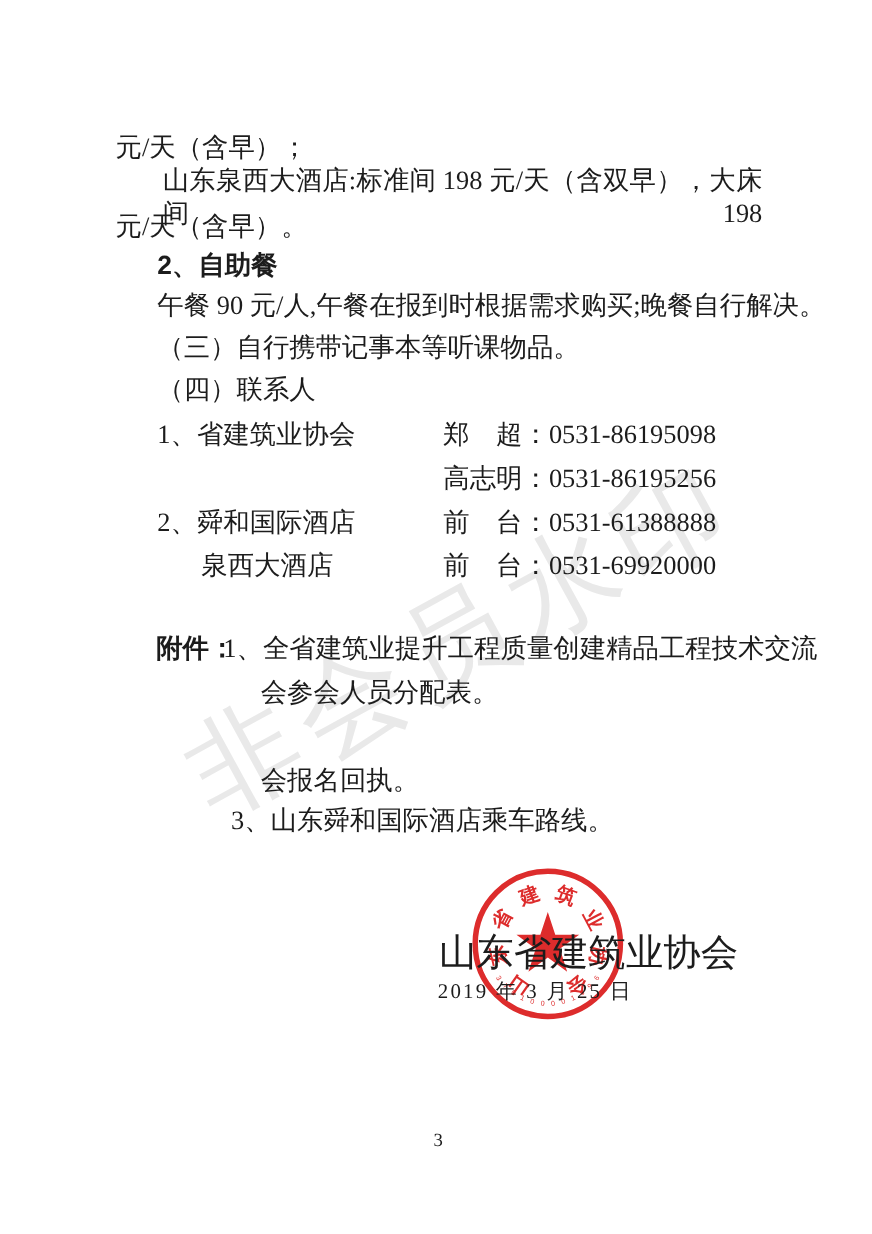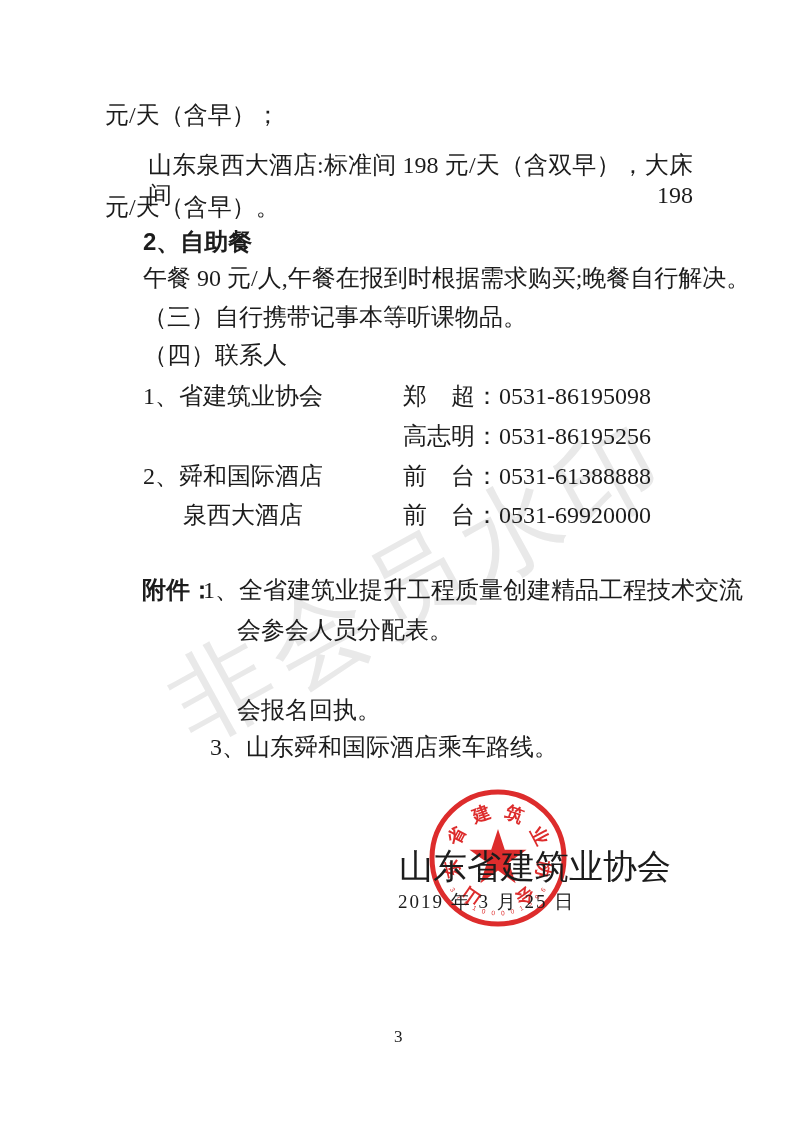--- a/index.html
+++ b/index.html
@@ -23,21 +23,21 @@
     font-weight:700;
     font-family:"Liberation Sans","DejaVu Sans",sans-serif;
   }
   .just {
     white-space:normal;
     width:545px;
     text-align:justify;
     text-align-last:justify;
   }
   
-  .l1 { left:105px; top:100px; }
+  .l1 { left:105px; top:120px; }
   .l2 { left:148px; top:150px; }
   .l3 { left:105px; top:192px; }
   .l4 { left:143px; top:227px; }
   .l5 { left:143px; top:263px; }
   .l6 { left:143px; top:302px; }
   .l7 { left:143px; top:340px; }
   
   .c1n { left:143px; top:381px; }  .c1v { left:403px; top:381px; }
   .c2v { left:403px; top:421px; }
   .c3n { left:143px; top:461px; }  .c3v { left:403px; top:461px; }

